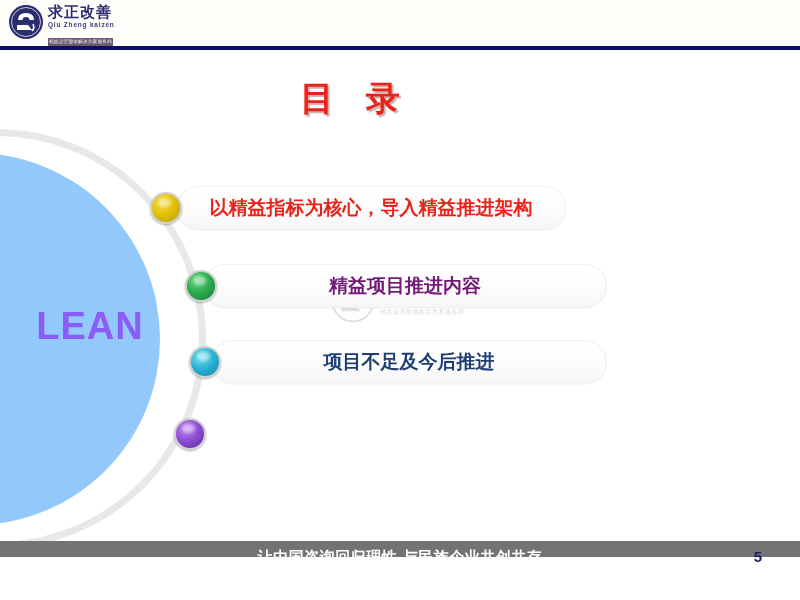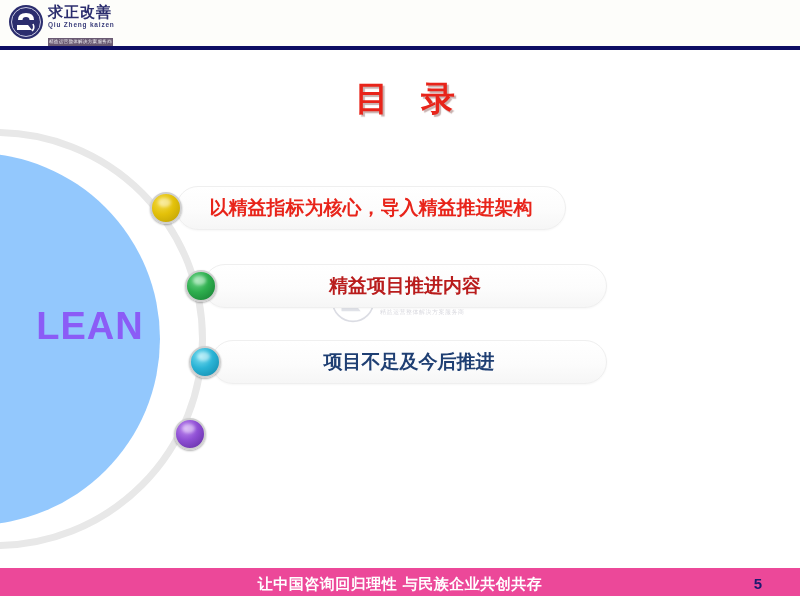--- a/index.html
+++ b/index.html
@@ -70,21 +70,20 @@
     left: 0; top: 46px;
     width: 800px; height: 4px;
     background: #0d0d63;
   }
 
   
   .slide-title {
     position: absolute;
     left: 300px; top: 76px;
     width: 220px;
-    text-align: center;
     font-family: "DejaVu Sans", sans-serif;
     font-size: 34px;
     font-weight: bold;
     color: #e8241a;
     letter-spacing: 10px;
     text-shadow: 2px 2px 1px rgba(120,60,55,0.40);
     white-space: nowrap;
   }
 
   
@@ -184,23 +183,23 @@
     left: 22%; top: 13%;
     width: 46%; height: 32%;
     border-radius: 50%;
     background: rgba(255,255,255,0.45);
     filter: blur(1.5px);
   }
 
   
   .footer {
     position: absolute;
-    left: 0; top: 568px;
-    width: 800px; height: 28px;
-    background: #ec4899;
+    left: 0; top: 541px;
+    width: 800px; height: 16px;
+    background: #737373;
   }
   .footer-text {
     position: absolute;
     left: 0; top: 0;
     width: 800px; height: 32px;
     line-height: 32px;
     text-align: center;
     font-family: "DejaVu Sans", sans-serif;
     font-size: 15px;
     font-weight: bold;
@@ -264,21 +263,21 @@
   </div>
 
   <div class="item" style="left:176px; top:186px; width:390px;">
     <div class="item-pill" style="width:390px;"></div>
     <div class="item-text" style="left:10px; width:370px; color:#e8241a;">以精益指标为核心，导入精益推进架构</div>
   </div>
   <div class="item-bullet" style="left:150px; top:192px; background:radial-gradient(circle at 36% 30%, #f5dc4a 0%, #e3c10a 45%, #b99c05 100%);"></div>
 
   <div class="item" style="left:203px; top:264px; width:404px;">
     <div class="item-pill" style="width:404px;"></div>
-    <div class="item-text" style="left:10px; width:384px; color:#b91c1c;">精益项目推进内容</div>
+    <div class="item-text" style="left:10px; width:384px; color:#701a75;">精益项目推进内容</div>
   </div>
   <div class="item-bullet" style="left:185px; top:270px; background:radial-gradient(circle at 36% 30%, #6fd68a 0%, #2eae4e 45%, #157a31 100%);"></div>
 
   <div class="item" style="left:211px; top:340px; width:396px;">
     <div class="item-pill" style="width:396px;"></div>
     <div class="item-text" style="left:10px; width:376px; color:#1f3f73;">项目不足及今后推进</div>
   </div>
   <div class="item-bullet" style="left:189px; top:346px; background:radial-gradient(circle at 36% 30%, #7fe0f2 0%, #2bb4d6 45%, #0f85a8 100%);"></div>
 
   <div class="item-bullet" style="left:174px; top:418px; background:radial-gradient(circle at 36% 30%, #c08bf0 0%, #8e4fd4 45%, #5f2a9e 100%);"></div>

